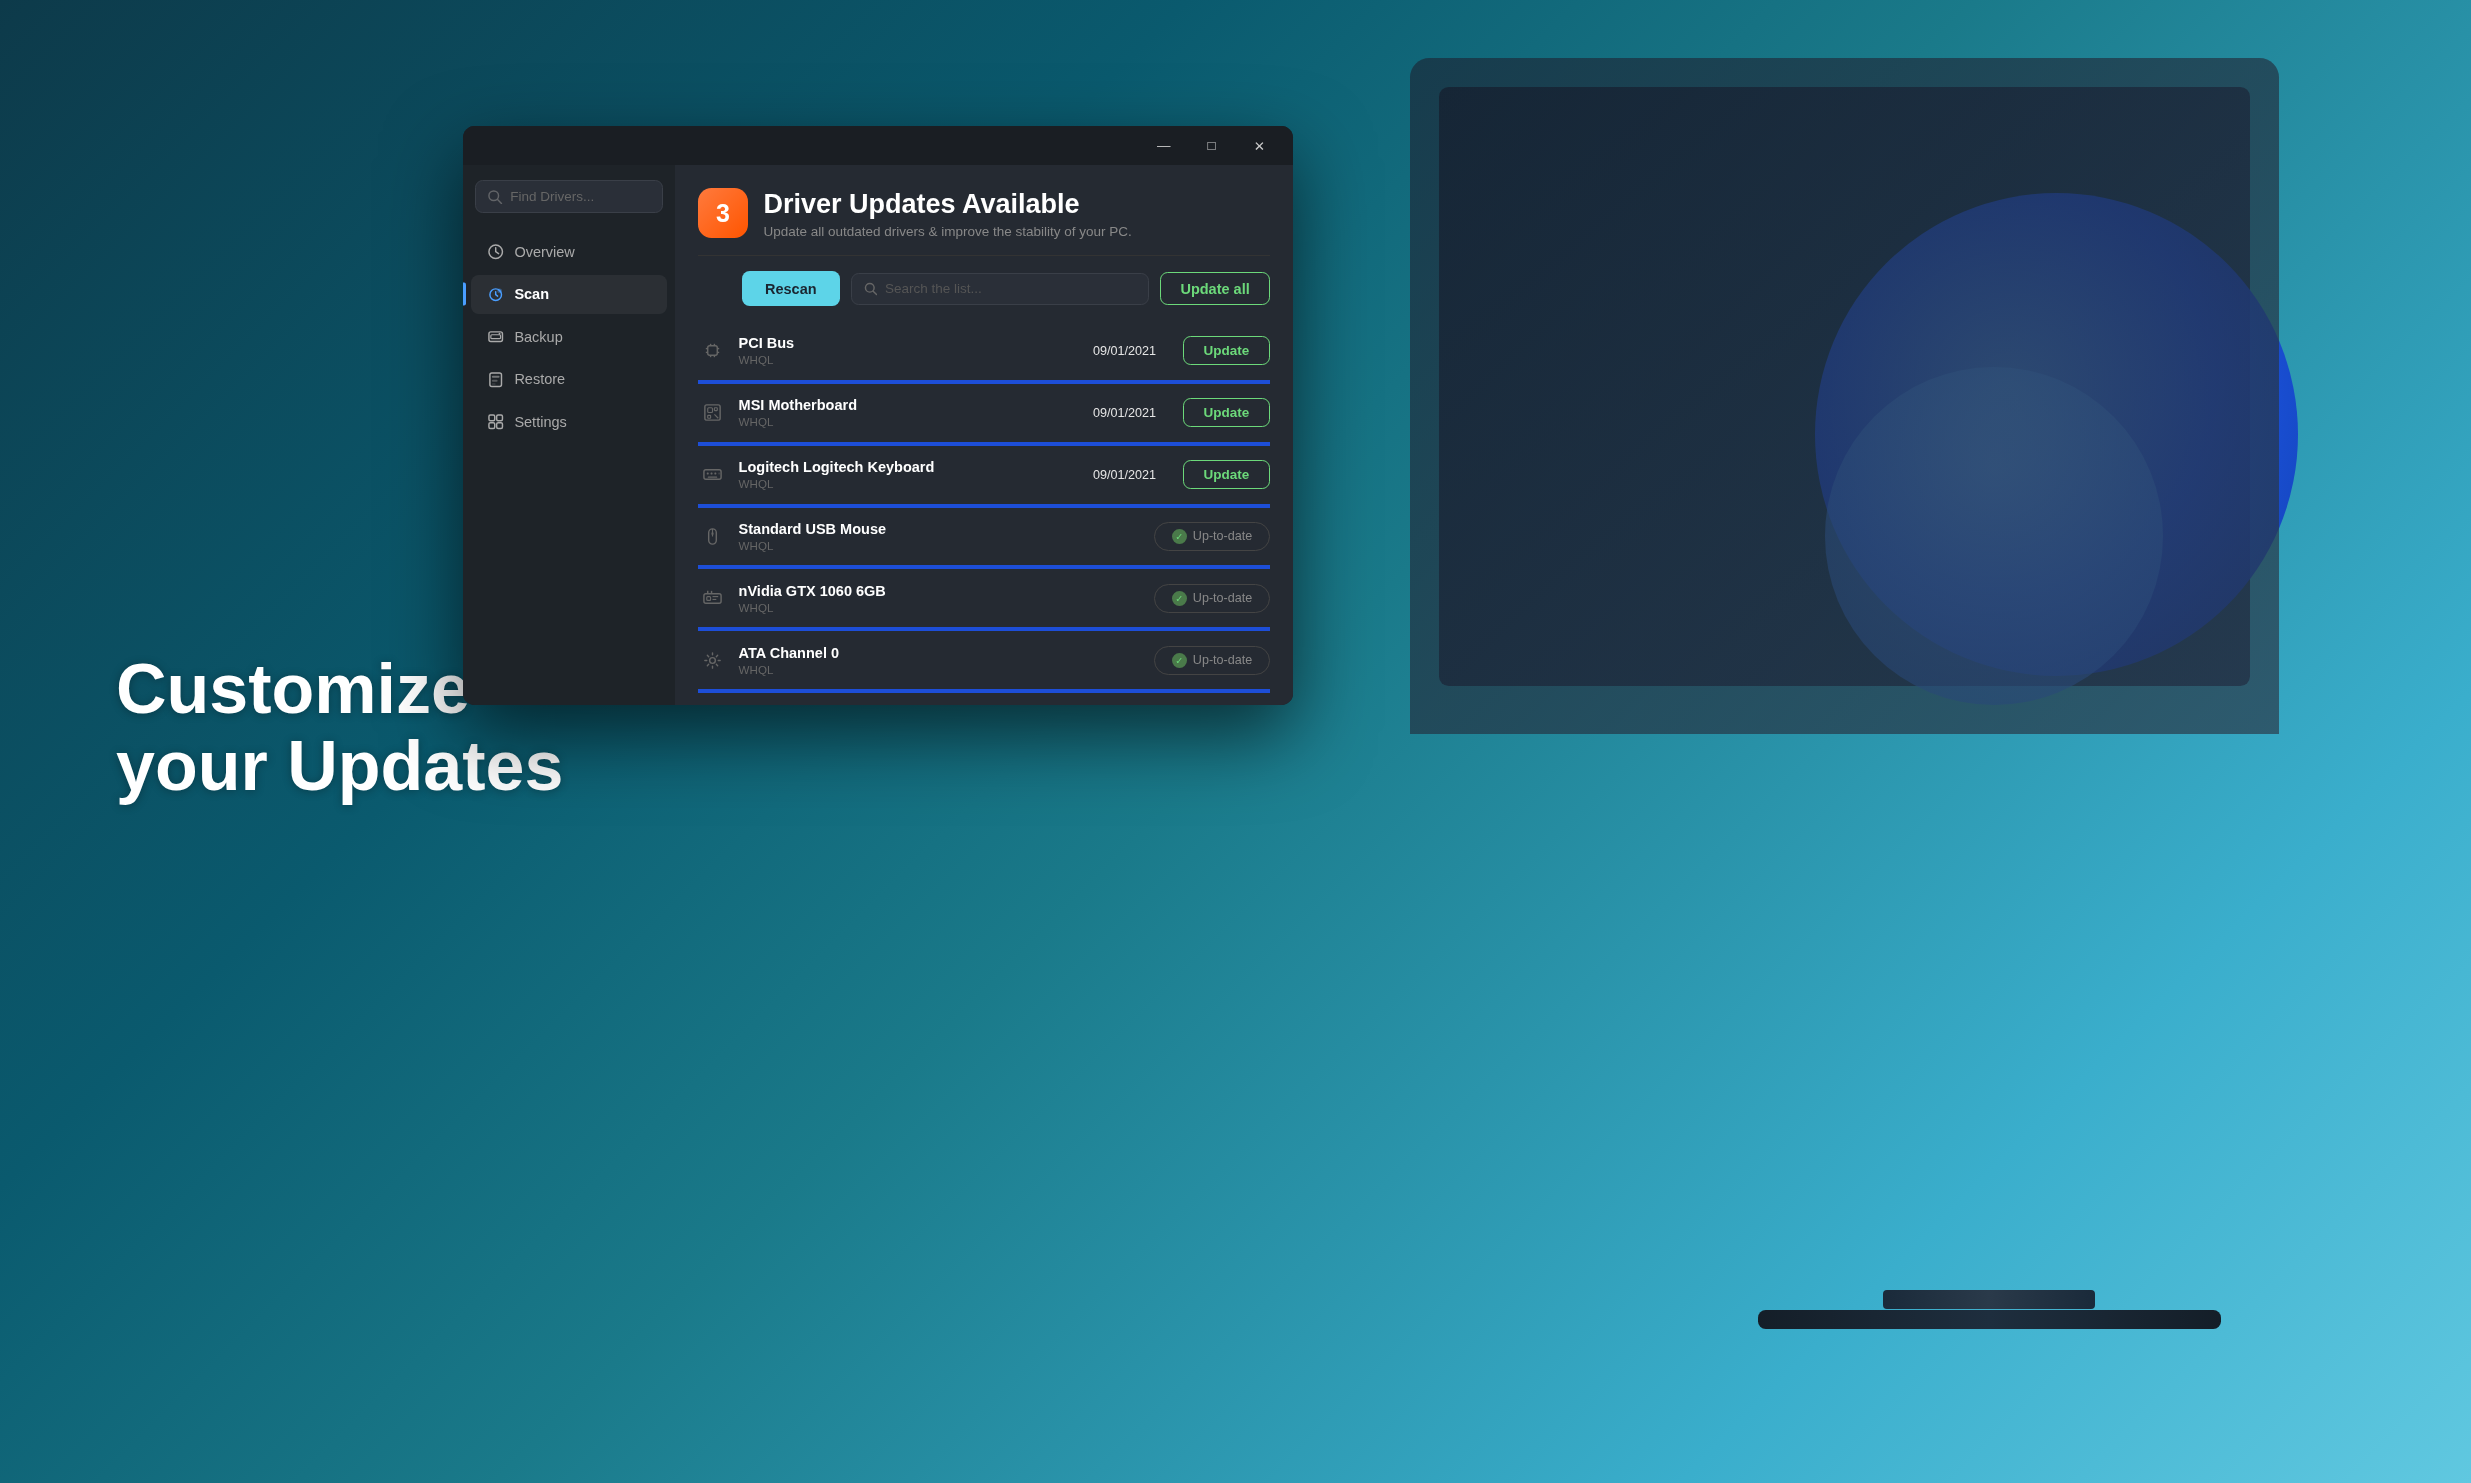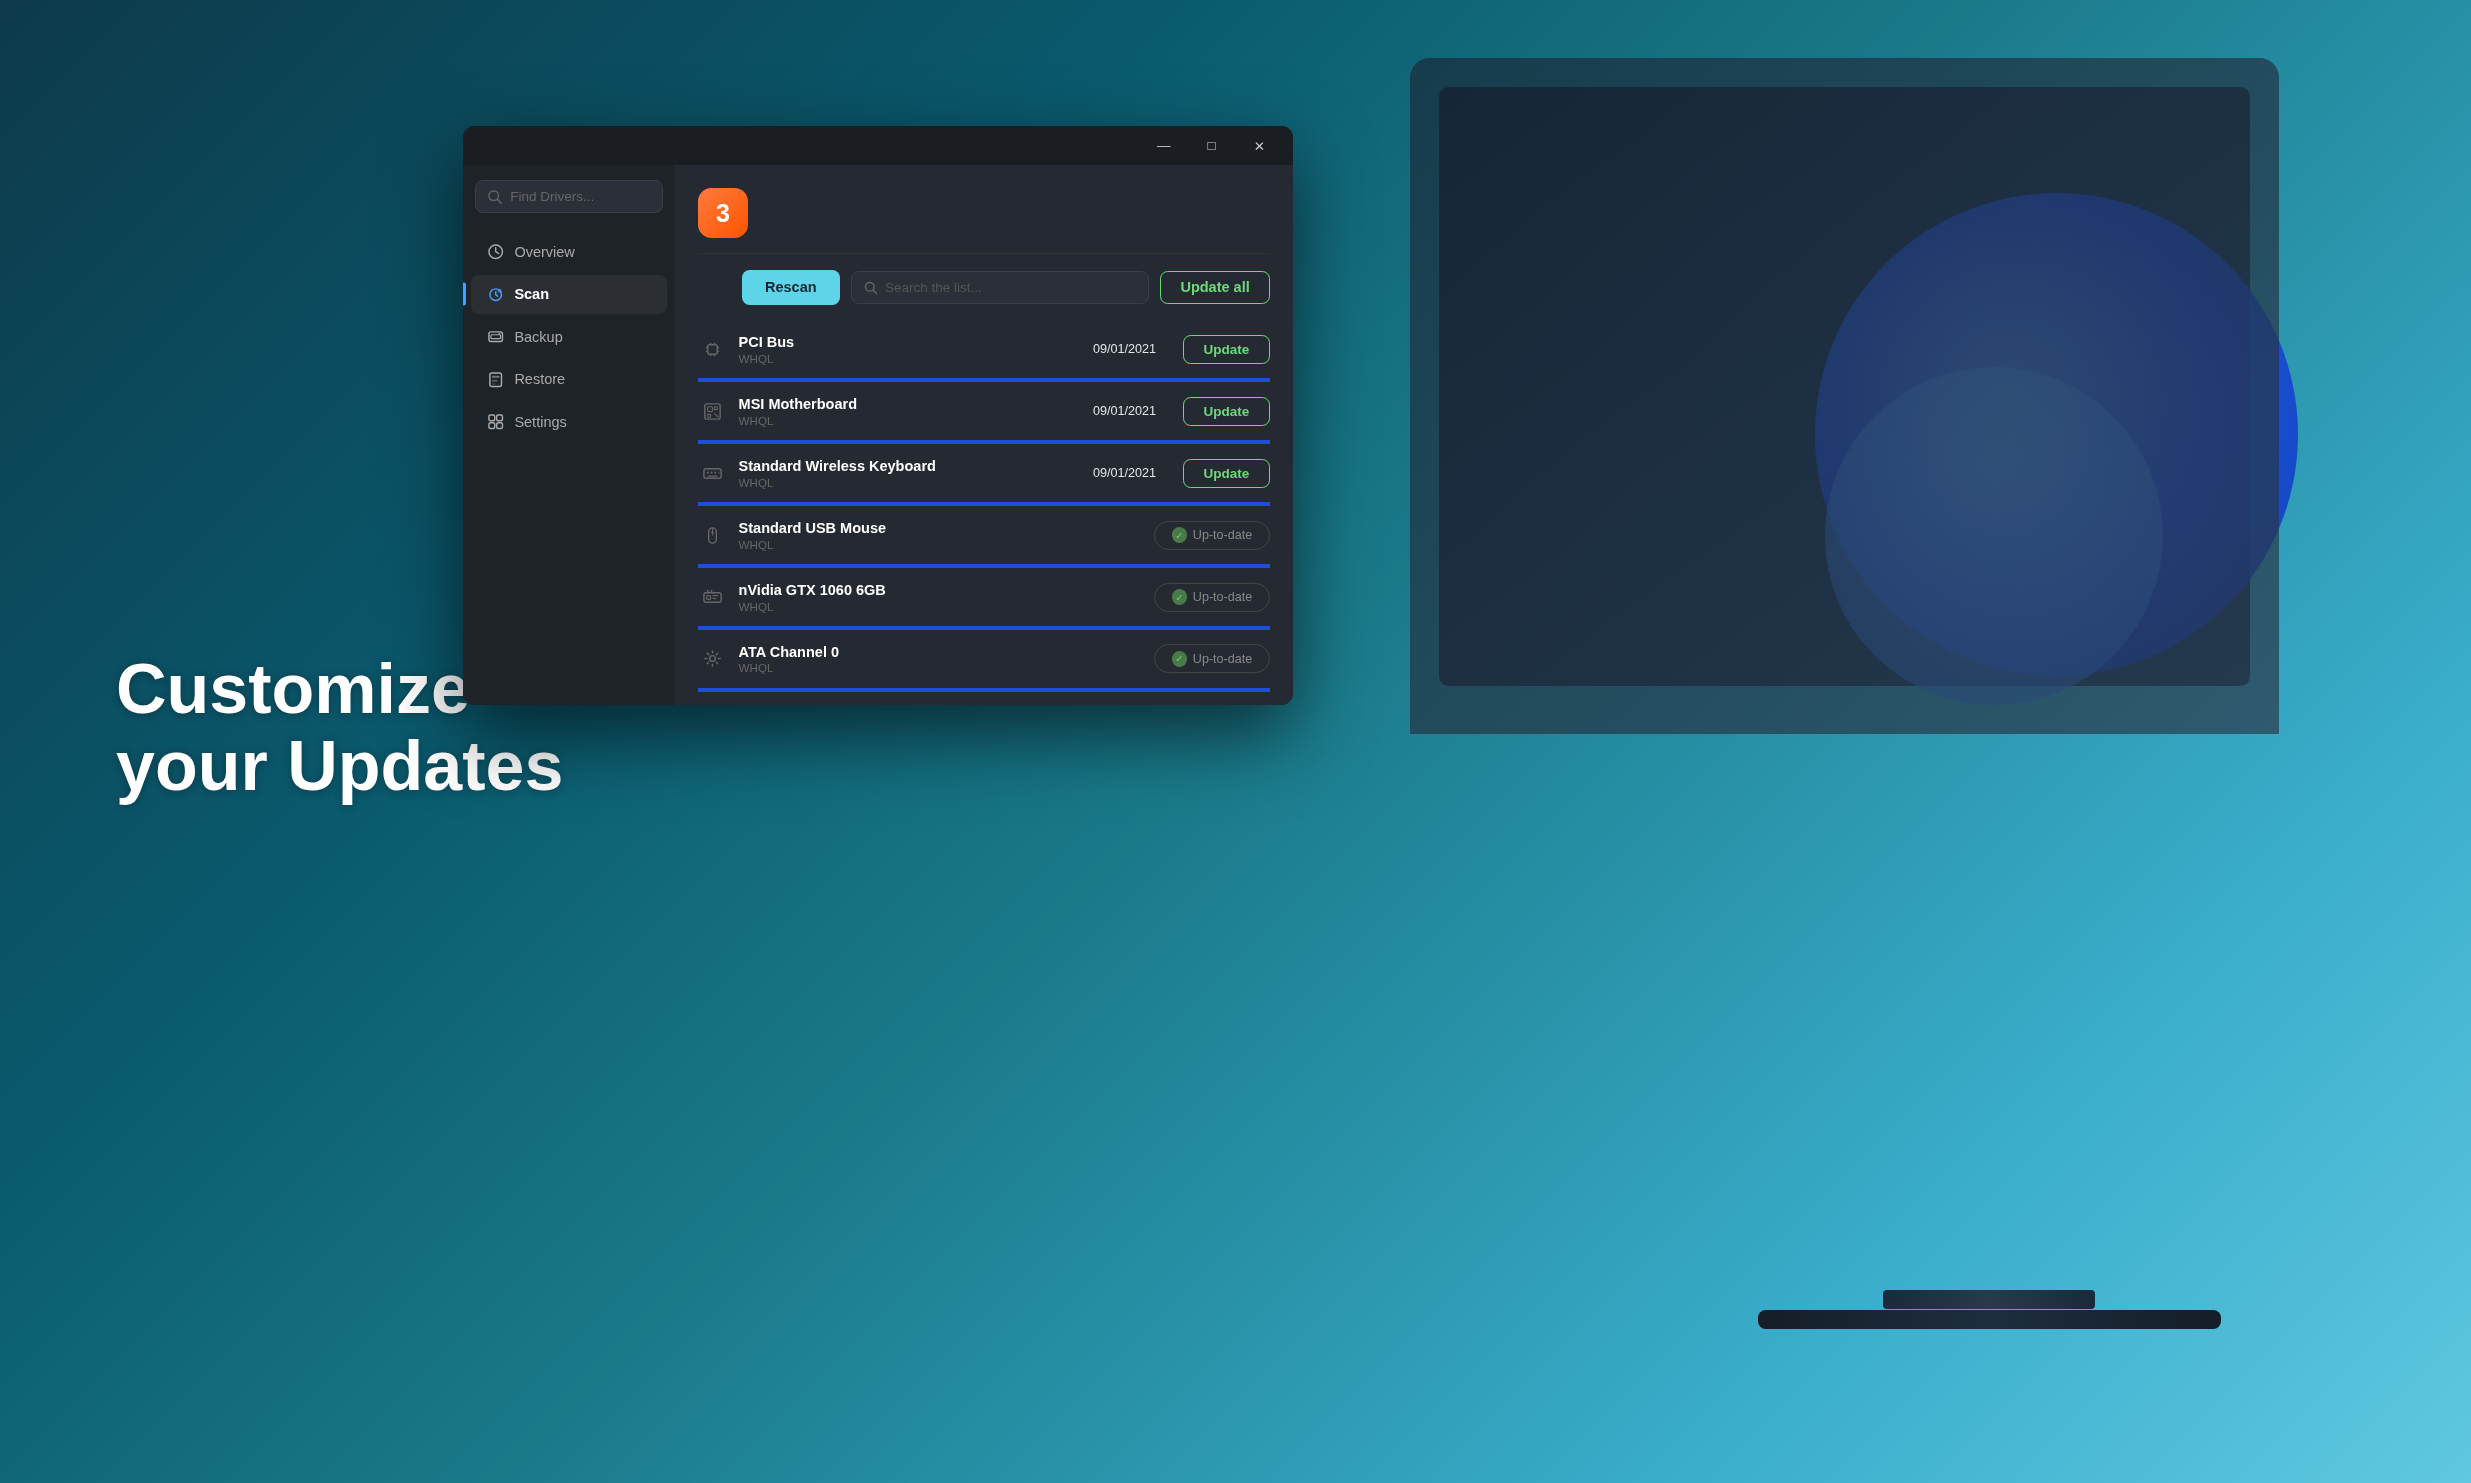--- a/index.html
+++ b/index.html
@@ -509,20 +509,24 @@
         </div>
         <span>Settings</span>
       </div>
 
     </div>
 
     <div class="main-content">
 
       <div class="update-banner">
         <div class="update-badge">3</div>
+        <div>
+          <div class="update-title">Driver Updates Available</div>
+          <div class="update-subtitle">Update all outdated drivers &amp; improve the stability of your PC.</div>
+        </div>
       </div>
 
       <div class="action-bar">
         <button class="btn-rescan">Rescan</button>
         <div class="search-list">
           <svg width="13.5" height="13.5" viewBox="0 0 14 14" fill="none">
             <circle cx="6" cy="6" r="4.5" stroke="#666" stroke-width="1.5"></circle>
             <line x1="9.5" y1="9.5" x2="13" y2="13" stroke="#666" stroke-width="1.5" stroke-linecap="round"></line>
           </svg>
           <span style="color:#555;">Search the list...</span>
@@ -574,21 +578,21 @@
               <svg width="21" height="21" viewBox="0 0 22 22" fill="none">
                 <rect x="2" y="6" width="18" height="10" rx="2" stroke="#666" stroke-width="1.5"></rect>
                 <rect x="5" y="9" width="2" height="2" rx="0.5" fill="#666"></rect>
                 <rect x="9" y="9" width="2" height="2" rx="0.5" fill="#666"></rect>
                 <rect x="13" y="9" width="2" height="2" rx="0.5" fill="#666"></rect>
                 <rect x="17" y="9" width="2" height="2" rx="0.5" fill="#666" opacity="0.4"></rect>
                 <rect x="6" y="13" width="10" height="1.5" rx="0.75" fill="#666"></rect>
               </svg>
             </div>
       <div class="driver-info">
-        <div class="driver-name">Standard Wireless Keyboard</div>
+        <div class="driver-name">Logitech Logitech Keyboard</div>
         <div class="driver-tag">WHQL</div>
       </div>
       <span class="driver-date">09/01/2021</span>
       <button class="btn-update">Update</button>
     </div>
           <div class="driver-row">
       <div class="driver-icon">
               <svg width="21" height="21" viewBox="0 0 22 22" fill="none">
                 <rect x="7" y="3" width="8" height="16" rx="4" stroke="#666" stroke-width="1.5"></rect>
                 <line x1="11" y1="3" x2="11" y2="11" stroke="#666" stroke-width="1.2"></line>

